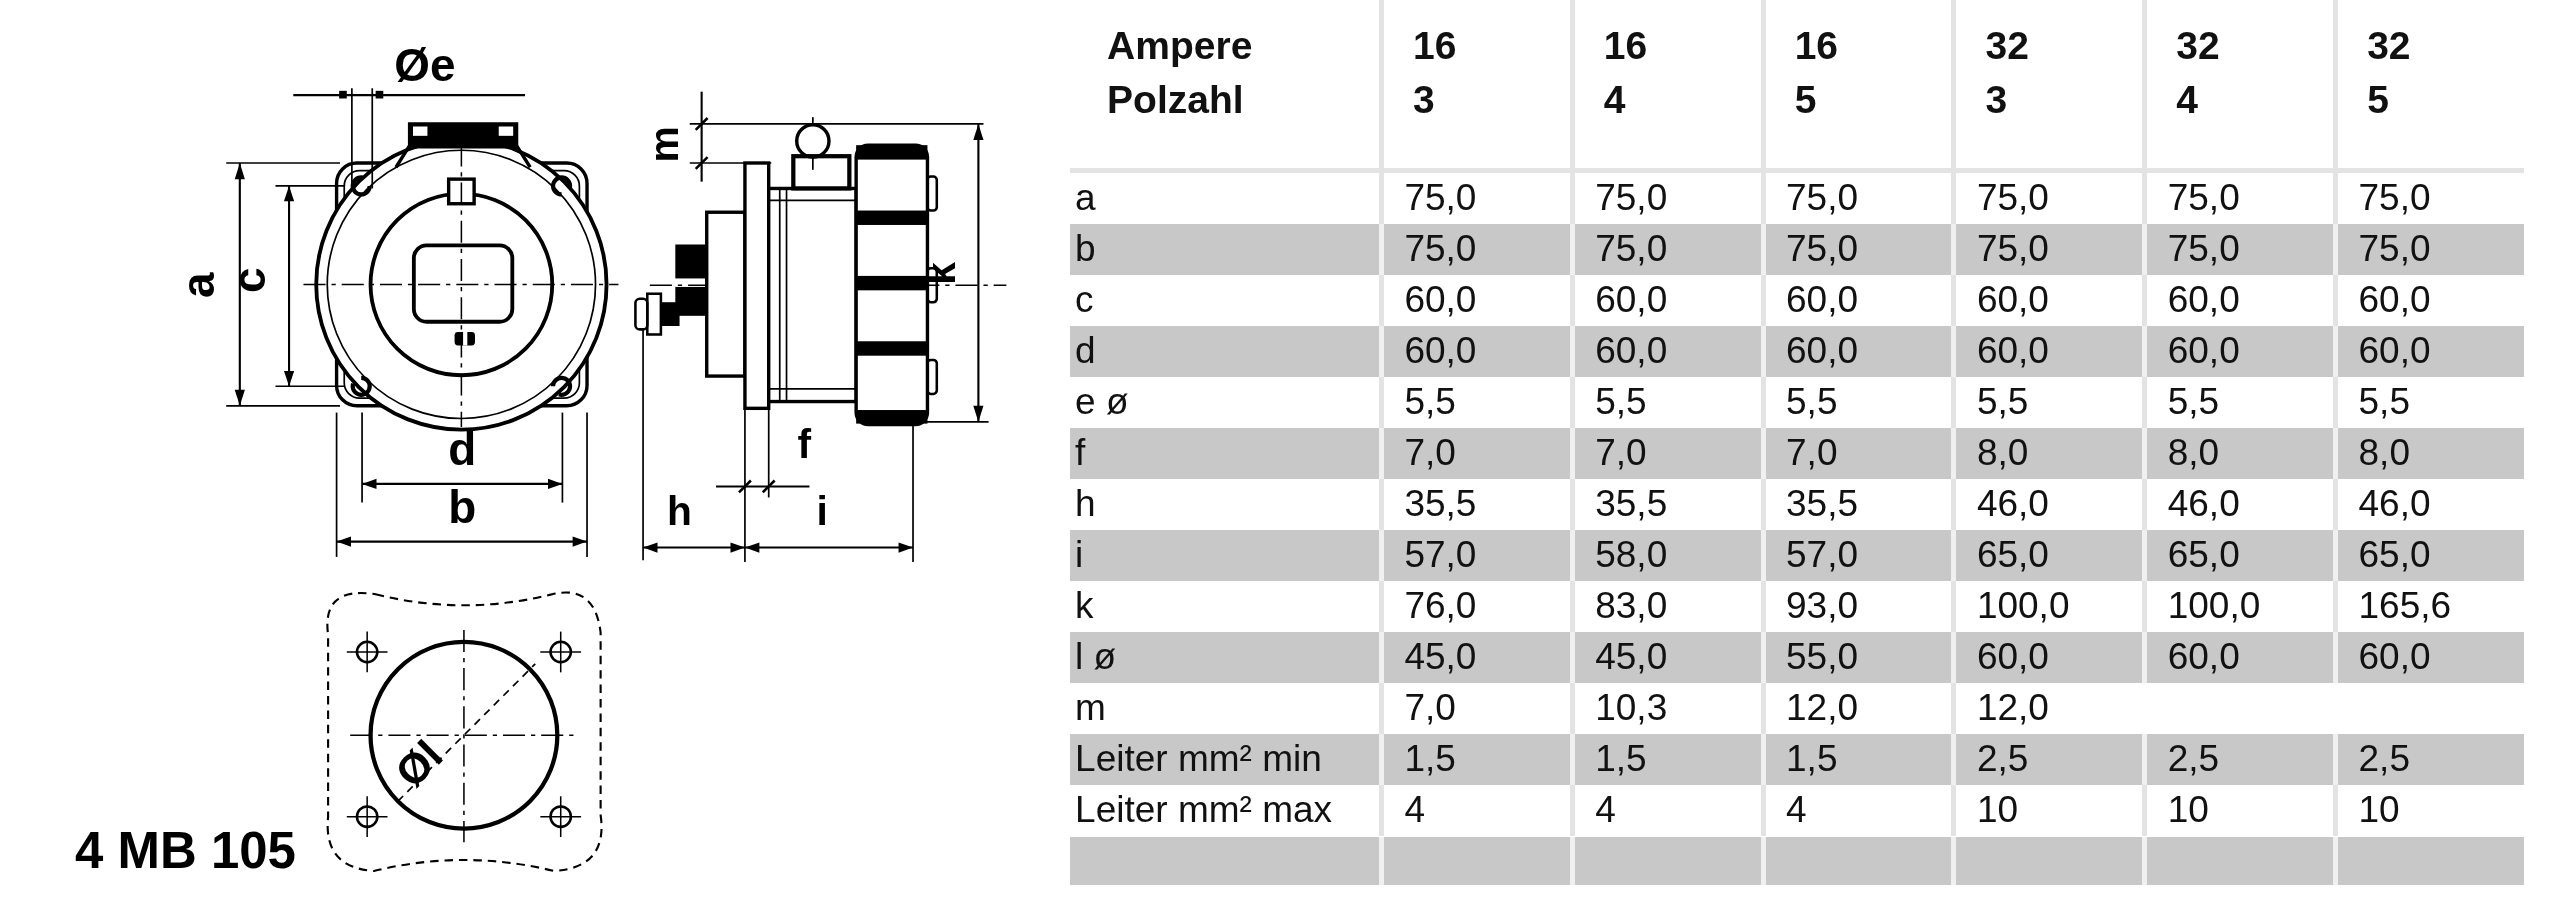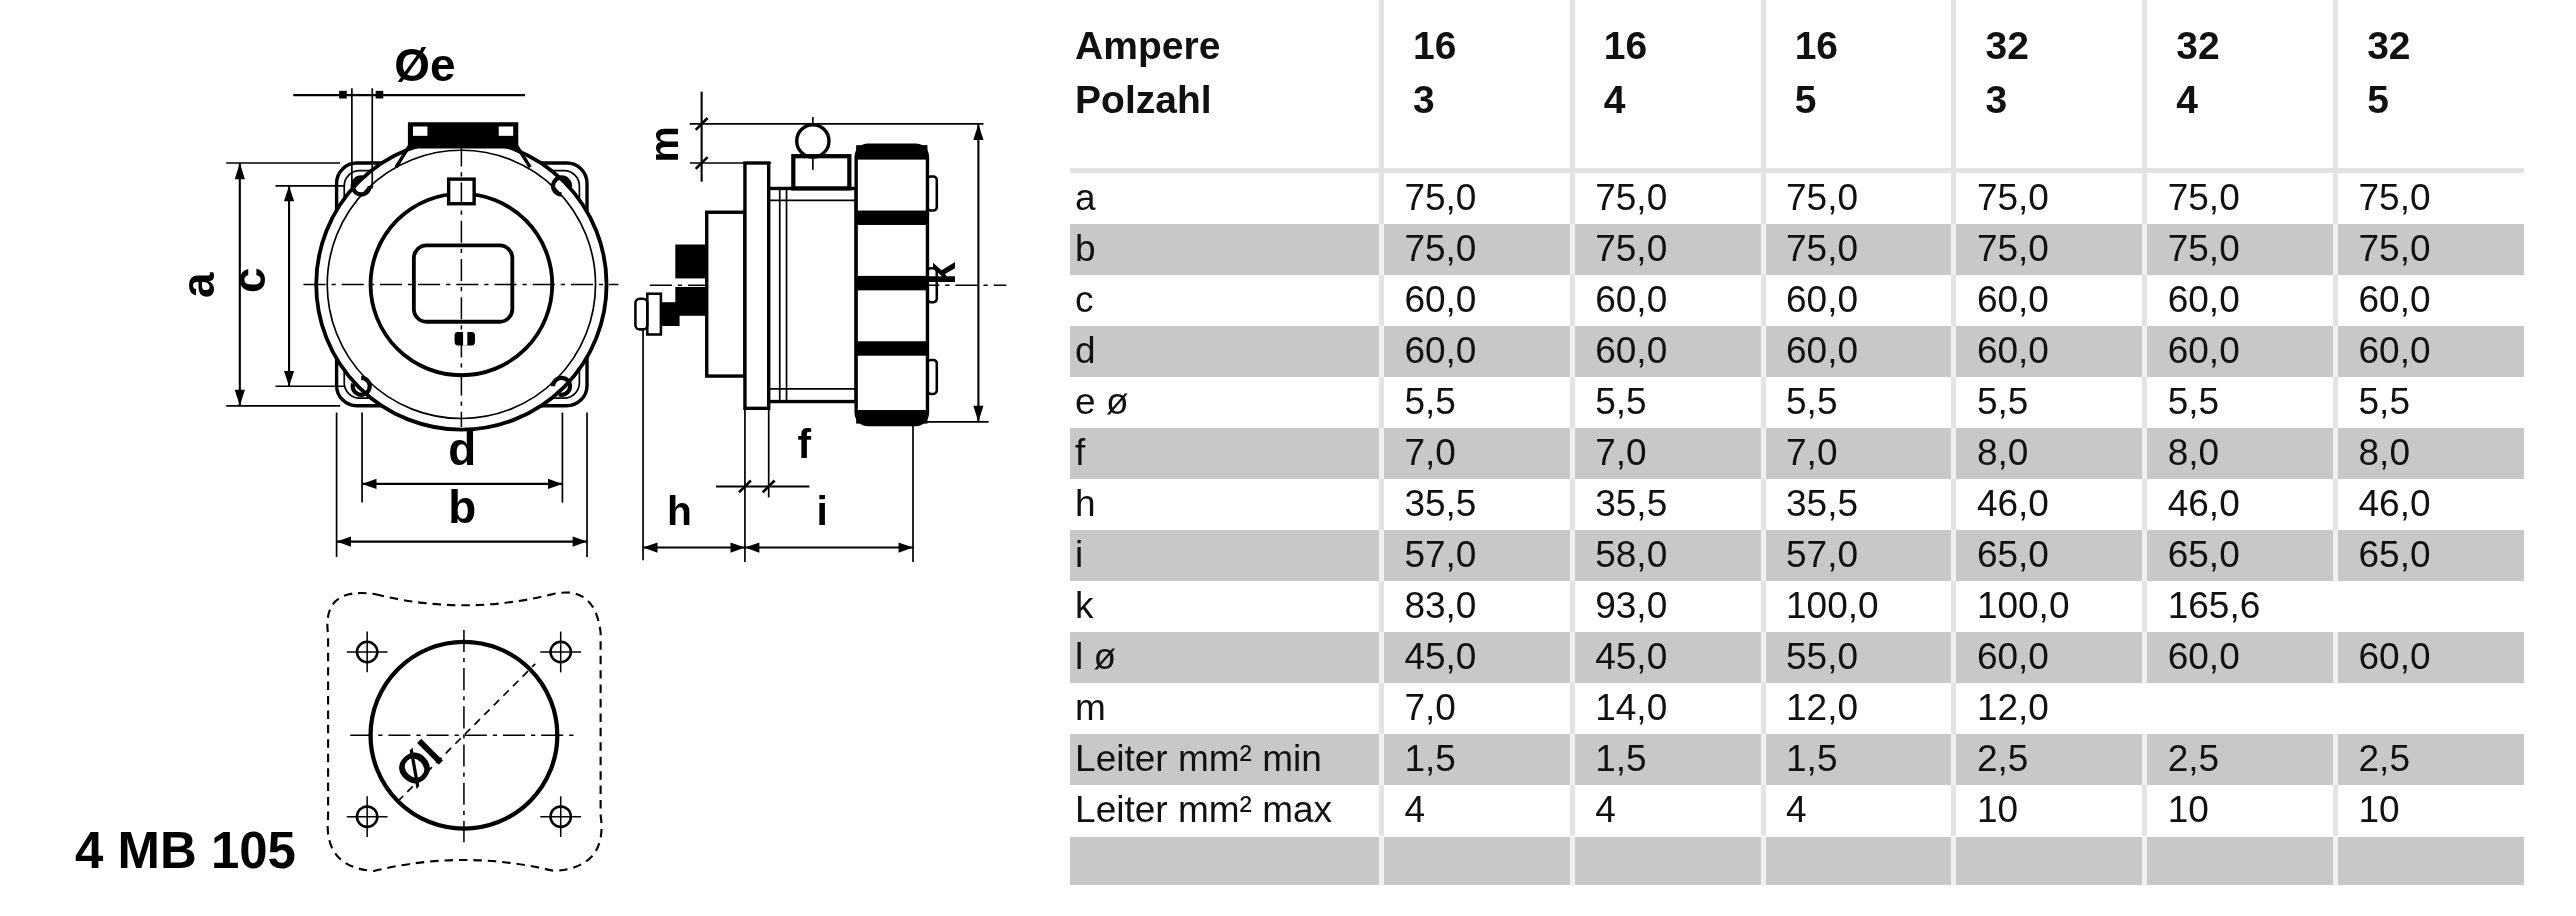--- a/index.html
+++ b/index.html
@@ -7,21 +7,21 @@
         font-family:"Liberation Sans","DejaVu Sans",sans-serif;color:#111;}
   
   .drawing{position:absolute;left:0;top:0;}
   .drawing text{font-family:"Liberation Sans","DejaVu Sans",sans-serif;font-weight:bold;fill:#000;}
   
   .dim-table{position:absolute;left:1070px;top:0;width:1454px;font-size:37px;}
   .thead{display:grid;grid-template-columns:309px repeat(6,1fr);}
   .hcell{height:149px;padding-top:18.7px;font-weight:bold;font-size:39px;line-height:54px;}
   .hcell .hl{display:block;}
   .hcell.vhead{border-left:5.1px solid #e3e3e3;padding-left:29px;}
-  .hcell.lhead{padding-left:5.1px;}
+  .hcell.lhead{padding-left:5.1px;margin-left:32px;}
   .hrule{height:5.1px;background:#e3e3e3;}
   .trow{display:grid;grid-template-columns:309px repeat(6,1fr);height:51px;line-height:49px;}
   .trow.shaded{background:#c8c8c8;}
   .trow.tailrow{height:48px;margin-top:1.7px;}
   .lcell{padding-left:5.1px;}
   .vcell{border-left:5.1px solid #e3e3e3;padding-left:20.4px;}
   .trow.shaded .vcell{border-left-color:#f0f0f0;}
 </style>
 </head>
 <body>
@@ -324,41 +324,42 @@
   <div class="vcell">57,0</div>
           <div class="vcell">58,0</div>
           <div class="vcell">57,0</div>
           <div class="vcell">65,0</div>
           <div class="vcell">65,0</div>
           <div class="vcell">65,0</div>
         </div>
 
   <div class="trow">
     <div class="lcell">k</div>
+  <div class="vcell">76,0</div>
           <div class="vcell">83,0</div>
           <div class="vcell">93,0</div>
           <div class="vcell">100,0</div>
           <div class="vcell">100,0</div>
           <div class="vcell">165,6</div>
         </div>
 
   <div class="trow shaded">
     <div class="lcell">l ø</div>
   <div class="vcell">45,0</div>
           <div class="vcell">45,0</div>
           <div class="vcell">55,0</div>
           <div class="vcell">60,0</div>
           <div class="vcell">60,0</div>
           <div class="vcell">60,0</div>
         </div>
 
   <div class="trow">
     <div class="lcell">m</div>
           <div class="vcell">7,0</div>
-          <div class="vcell">14,0</div>
+          <div class="vcell">10,3</div>
           <div class="vcell">12,0</div>
           <div class="vcell">12,0</div>
         </div>
 
   <div class="trow shaded">
     <div class="lcell">Leiter mm² min</div>
   <div class="vcell">1,5</div>
           <div class="vcell">1,5</div>
           <div class="vcell">1,5</div>
           <div class="vcell">2,5</div>

